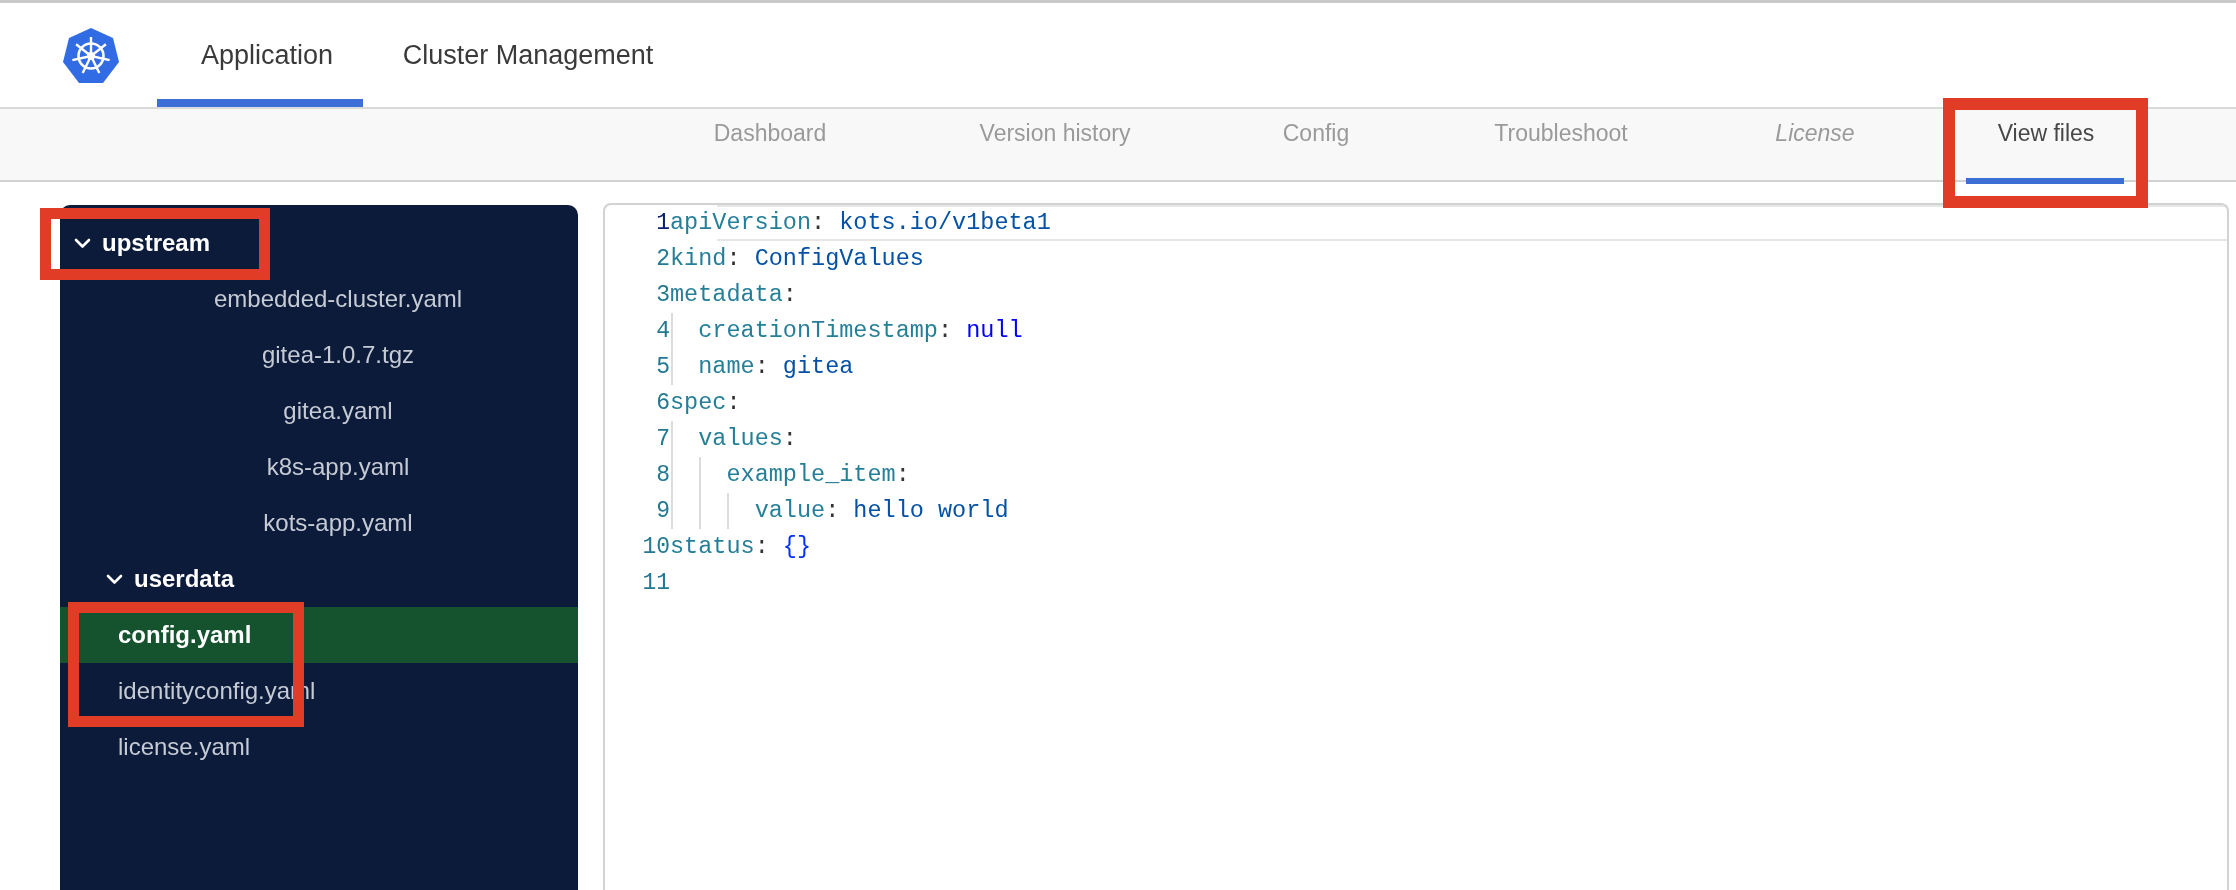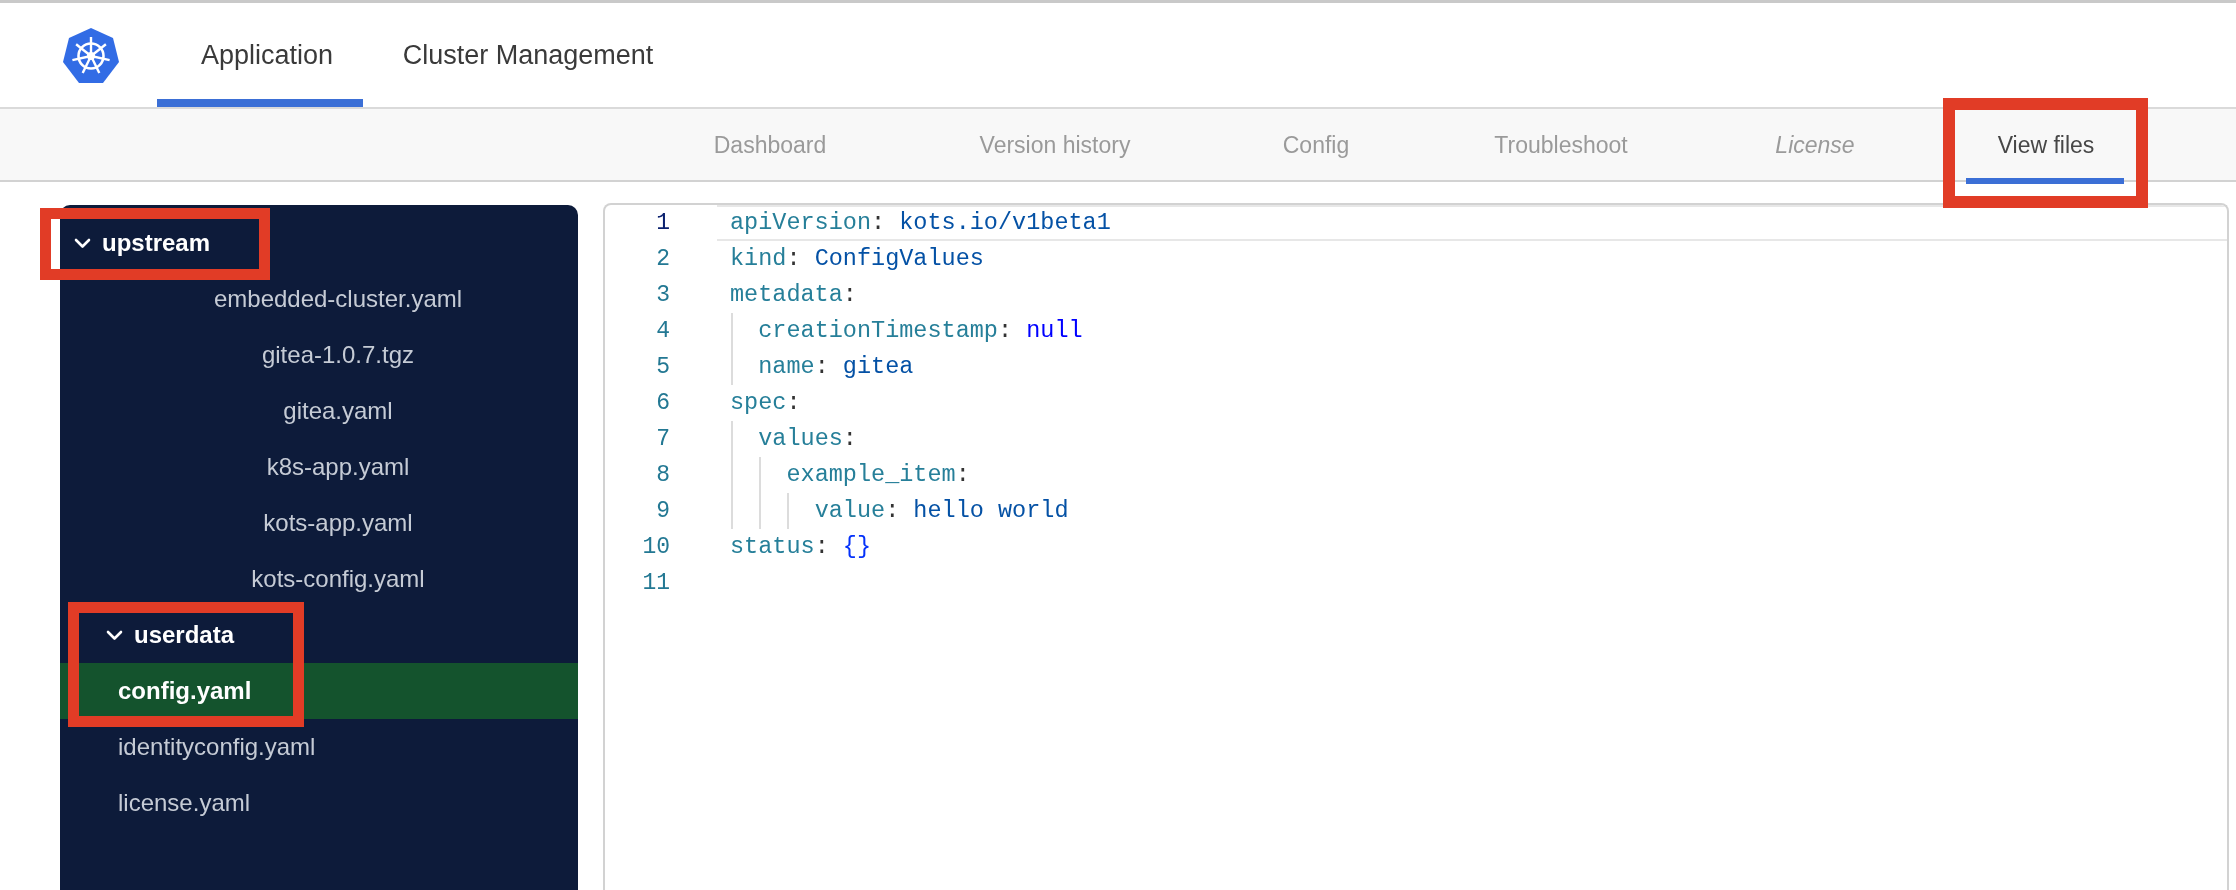--- a/index.html
+++ b/index.html
@@ -12,21 +12,21 @@
   .logo{position:absolute;left:62px;top:24px;width:58px;height:60px;}
   .tb-tab{position:absolute;top:0;height:104px;display:flex;align-items:center;justify-content:center;
           font-size:27px;font-weight:500;color:#3a3a3a;cursor:pointer;}
   .tb-tab.t0{left:164px;width:206px;}
   .tb-tab.t1{left:380px;width:296px;}
   .tb-underline{position:absolute;left:157px;top:96px;width:206px;height:8px;background:#3b6fd6;}
 
   
   .subnav{position:absolute;left:0;top:107px;width:100%;height:75px;background:#f8f8f8;
           border-top:2px solid #dadada;border-bottom:2px solid #d2d2d2;box-sizing:border-box;}
-  .sn-tab{position:absolute;top:23px;transform:translateX(-50%);font-size:23px;color:#9a9a9a;
+  .sn-tab{position:absolute;top:11px;transform:translateX(-50%);font-size:23px;color:#9a9a9a;
           white-space:nowrap;cursor:pointer;}
   .sn-tab.s0{left:770px;} .sn-tab.s1{left:1055px;} .sn-tab.s2{left:1316px;}
   .sn-tab.s3{left:1561px;} .sn-tab.s4{left:1815px;font-style:italic;}
   .sn-tab.s5{left:2046px;color:#474747;}
   .sn-underline{position:absolute;left:1966px;top:69px;width:158px;height:6px;background:#3b6fd6;}
 
   
   .sidebar{position:absolute;left:60px;top:205px;width:518px;bottom:0;background:#0d1b3a;
            border-radius:10px 10px 0 0;padding-top:10px;box-sizing:border-box;}
   .row{height:56px;display:flex;align-items:center;box-sizing:border-box;cursor:pointer;}
@@ -39,21 +39,21 @@
   .row.file.lvl2{padding-left:58px;}
   .row.selected{background:#14532d;color:#ffffff;font-weight:700;}
 
   
   .editor{position:absolute;left:603px;top:203px;width:1626px;bottom:0;background:#ffffff;
           border:2px solid #d2d2d2;border-bottom:none;border-radius:8px 8px 0 0;box-sizing:border-box;
           font-family:"Liberation Mono","DejaVu Sans Mono",monospace;overflow:hidden;}
   .cl{position:relative;display:flex;height:36px;}
   .ln{flex:none;width:65px;text-align:right;font-size:23px;line-height:36px;color:#237893;}
   .ln.cur{color:#0b216f;}
-  .ct{position:relative;flex:1;margin-left:60px;font-size:23.5px;line-height:36px;white-space:pre;}
+  .ct{position:relative;flex:1;font-size:23.5px;line-height:36px;white-space:pre;}
   .cl.current::after{content:'';position:absolute;left:112px;right:0;top:0;bottom:0;
           border-top:2px solid #e7e7e7;border-bottom:2px solid #e7e7e7;box-sizing:border-box;}
   .key{color:#267f99;} .punct{color:#333333;} .str{color:#0451a5;}
   .kw{color:#0000ff;} .bracket{color:#0431fa;} .plain{color:#333333;}
   .g{position:absolute;top:0;bottom:0;width:2px;background:#dcdcdc;}
   .g1{left:1px;} .g2{left:29px;} .g3{left:57px;}
 
   
   .anno{position:absolute;border:11px solid #e13c26;z-index:30;pointer-events:none;box-sizing:border-box;}
   .anno.a-upstream{left:40px;top:208px;width:230px;height:72px;}
@@ -113,23 +113,20 @@
       </div>
     <div class="row file lvl1">
         <span>gitea.yaml</span>
       </div>
     <div class="row file lvl1">
         <span>k8s-app.yaml</span>
       </div>
     <div class="row file lvl1">
         <span>kots-app.yaml</span>
       </div>
-    <div class="row file lvl1">
-        <span>kots-config.yaml</span>
-      </div>
     <div class="row folder lvl1">
         <span class="chev">
           <svg width="17" height="11" viewBox="0 0 17 11">
             <polyline points="2,2 8.5,8.5 15,2" fill="none" stroke="#ffffff" stroke-width="2.6" stroke-linecap="round" stroke-linejoin="round"></polyline>
           </svg>
         </span>
         <span>userdata</span>
       </div>
     <div class="row file lvl2 selected">
         <span>config.yaml</span>

